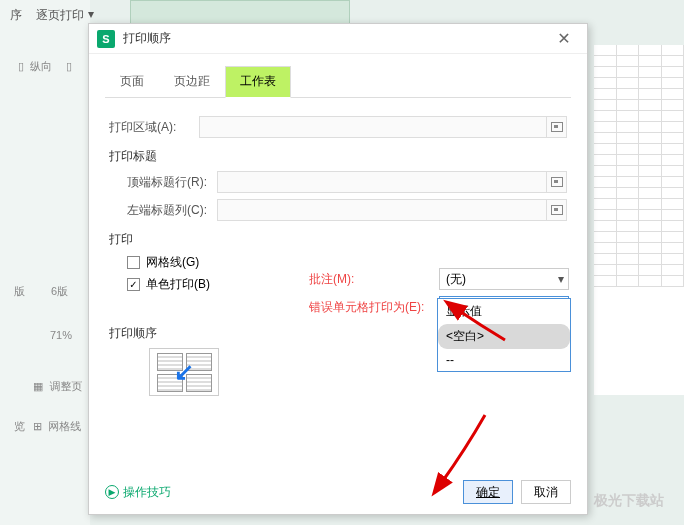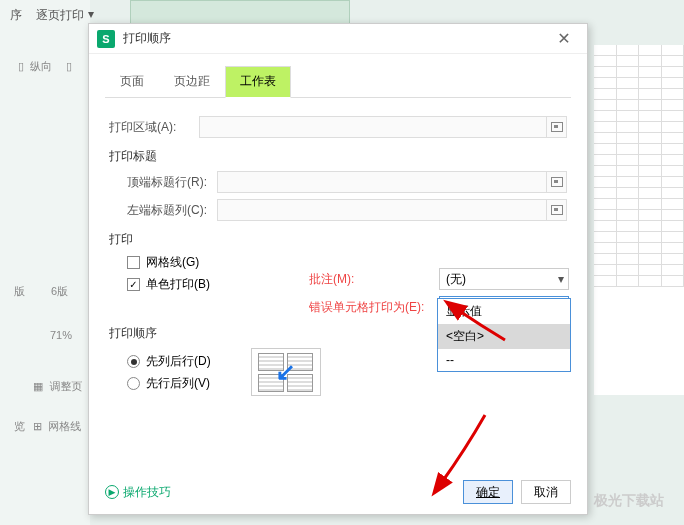--- a/index.html
+++ b/index.html
@@ -44,21 +44,21 @@
 .checkbox-row { display: flex; align-items: center; margin: 5px 0 5px 18px; gap: 6px; }
 .checkbox { width: 13px; height: 13px; border: 1px solid #888; display: flex; align-items: center; justify-content: center; cursor: pointer; }
 .checkbox.checked::after { content: "✓"; font-size: 10px; color: #000; }
 
 .select { height: 22px; border: 1px solid #ccc; background: #fff; padding: 0 18px 0 6px; cursor: pointer; position: relative; display: flex; align-items: center; min-width: 130px; }
 .select::after { content: "▾"; position: absolute; right: 4px; color: #555; }
 .select.open { border: 1px solid #4a90d9; }
 
 .dropdown-list { position: absolute; border: 1px solid #4a90d9; background: #fff; z-index: 10; }
 .dropdown-item { padding: 4px 8px; cursor: pointer; }
-.dropdown-item.highlight { background: #d9d9d9; }
+.dropdown-item.highlight { background: #d9d9d9; border-radius: 9px; }
 
 .radio-row { display: flex; align-items: center; margin: 5px 0 5px 18px; gap: 6px; }
 .radio { width: 13px; height: 13px; border: 1px solid #888; border-radius: 50%; display: flex; align-items: center; justify-content: center; cursor: pointer; }
 .radio.checked::after { content: ""; width: 6px; height: 6px; background: #333; border-radius: 50%; }
 
 .print-order-img { width: 70px; height: 48px; border: 1px solid #ccc; margin-left: 40px; background: #fff; display: flex; align-items: center; justify-content: center; position: relative; }
 .grid-mini { display: grid; grid-template-columns: repeat(2, 26px); grid-template-rows: repeat(2, 18px); gap: 3px; }
 .grid-cell { border: 1px solid #999; background: repeating-linear-gradient(0deg, #ddd, #ddd 2px, #fff 2px, #fff 4px); }
 .arrow-overlay { position: absolute; font-size: 24px; color: #1a73e8; font-weight: bold; }
 
@@ -308,30 +308,20 @@
       <div class="row" style="position:absolute; left:200px; top:36px; width:260px;">
         <div class="field-label-wide">错误单元格打印为(E):</div>
         <div class="select open">
           <span>显示值</span>
         </div>
       </div>
     </div>
 
     <div class="section-label" style="margin-top:32px;">打印顺序</div>
     <div style="display:flex; align-items:flex-start;">
-      <div>
-        <div class="radio-row">
-          <div class="radio checked"></div>
-          <span>先列后行(D)</span>
-        </div>
-        <div class="radio-row">
-          <div class="radio"></div>
-          <span>先行后列(V)</span>
-        </div>
-      </div>
       <div class="print-order-img">
         <div class="grid-mini">
           <div class="grid-cell"></div>
             <div class="grid-cell"></div>
           <div class="grid-cell"></div>
             <div class="grid-cell"></div>
         </div>
         <div class="arrow-overlay">↙</div>
       </div>
     </div>

